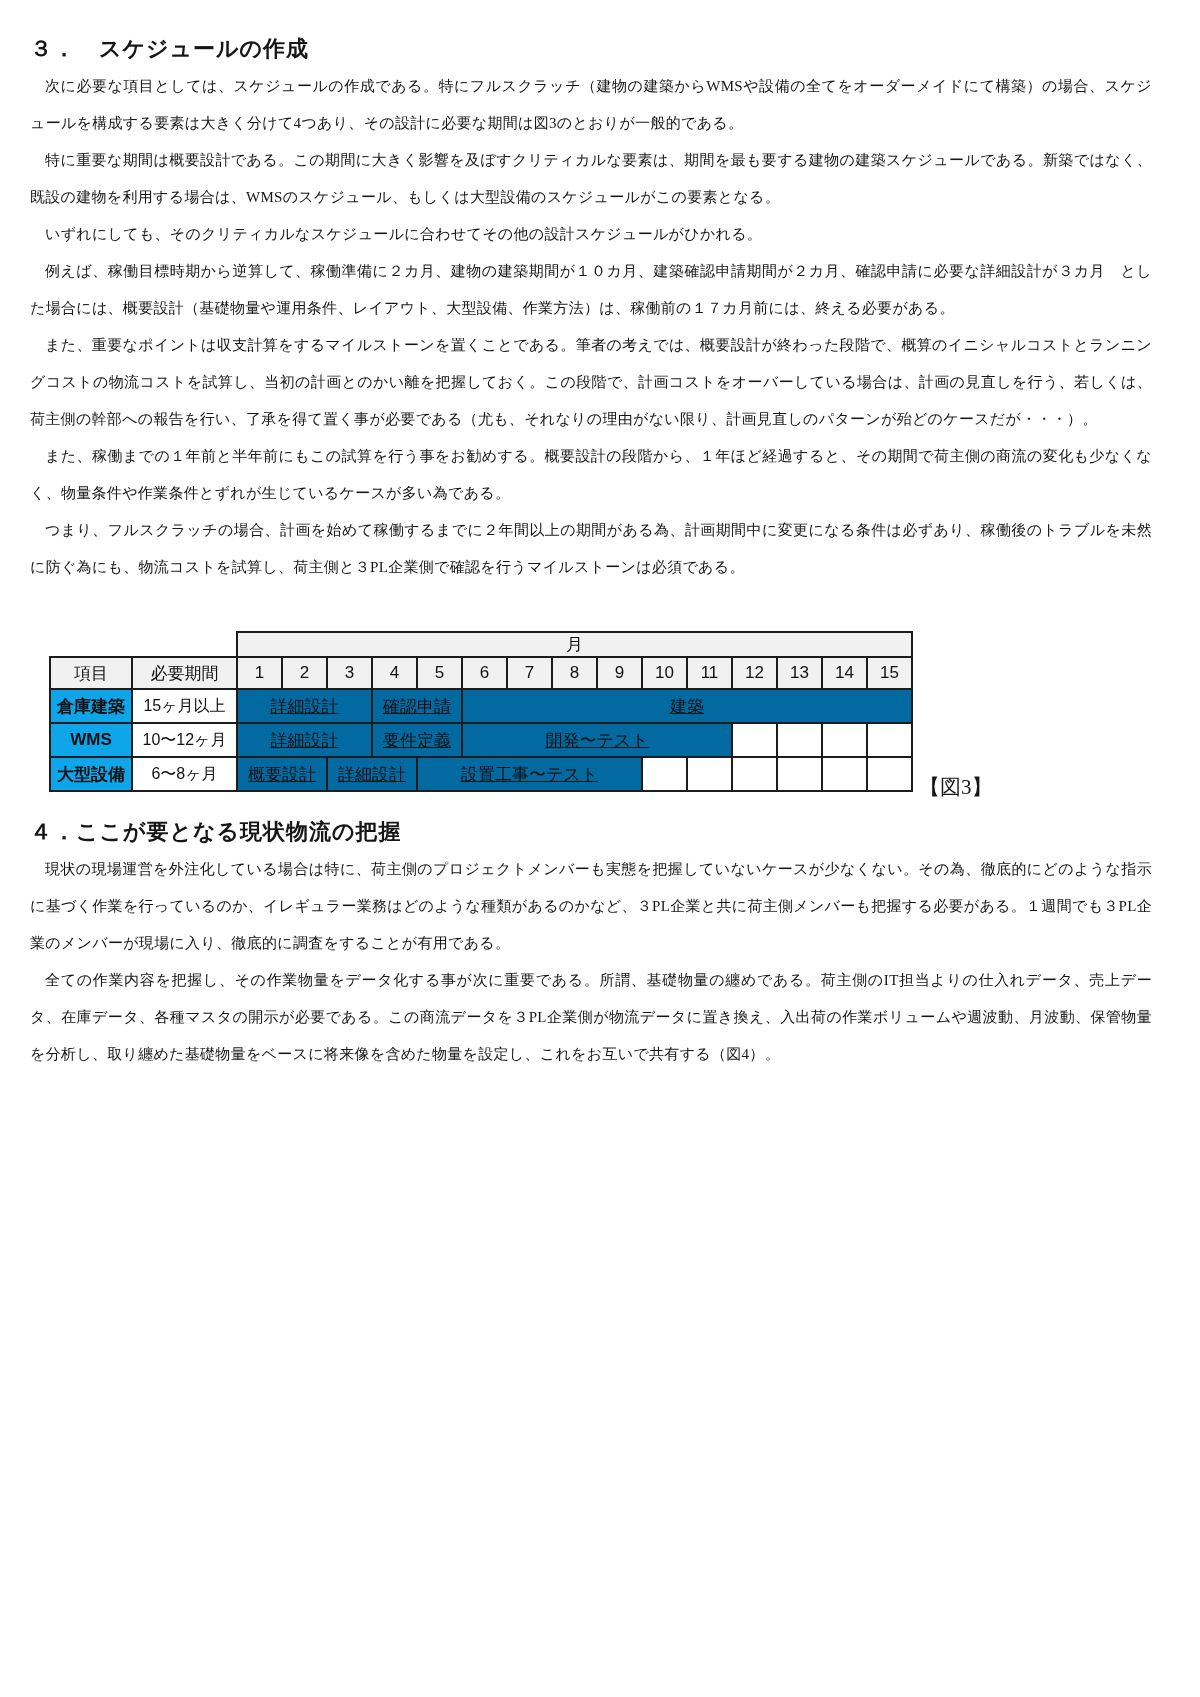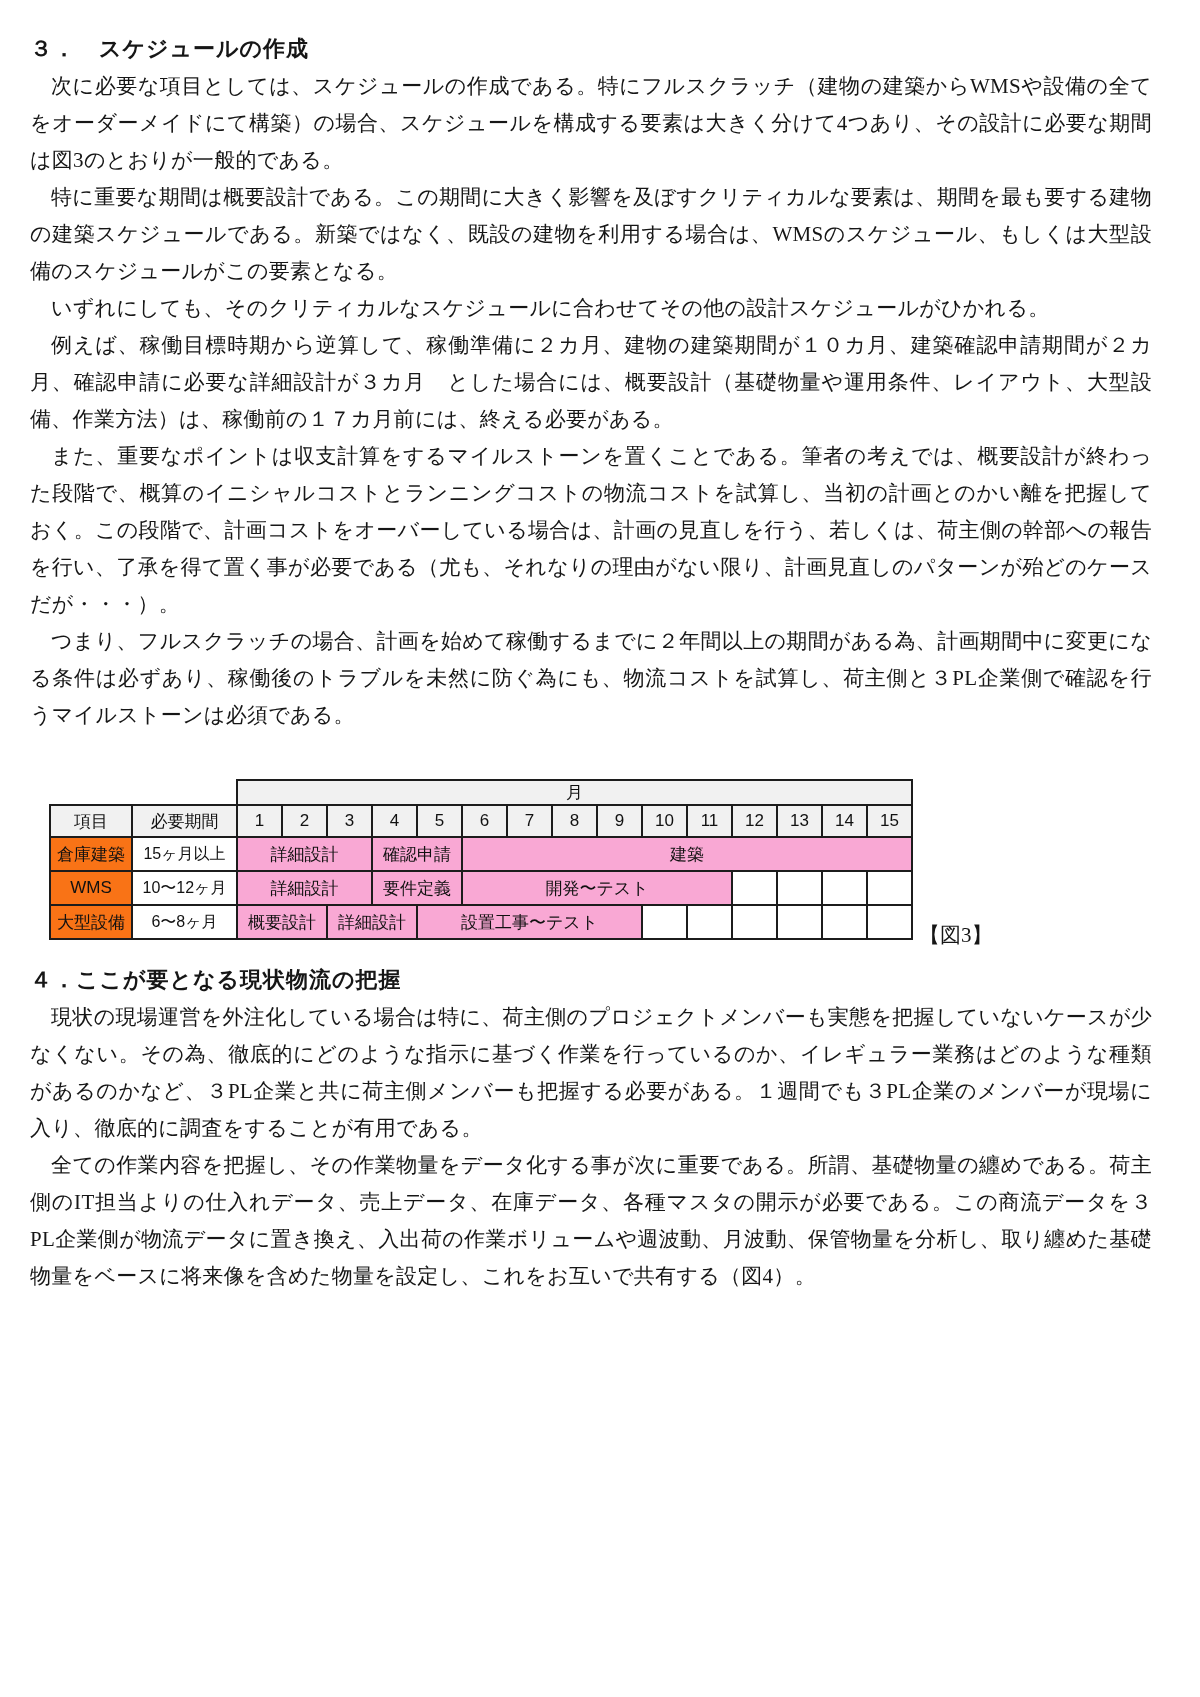--- a/index.html
+++ b/index.html
@@ -19,21 +19,21 @@
   .section-heading{
     font-size:22px;
     font-weight:bold;
     line-height:38px;
     margin:0;
     letter-spacing:1px;
     font-family:"Liberation Serif","DejaVu Serif",serif;
   }
   .para{
     margin:0;
-    font-size:21px;
+    font-size:15px;
     line-height:37px;
     text-align:justify;
     text-indent:1em;
     letter-spacing:0.3px;
   }
   
   .figure{
     position:relative;
     margin-top:45px;
     height:182px;
@@ -53,23 +53,23 @@
     overflow:hidden;
     white-space:nowrap;
     font-size:17px;
   }
   table.gantt .r-monthgroup td{height:22px;}
   table.gantt .r-head td{height:30px;}
   table.gantt .r-data td{height:32px;}
   table.gantt td.blank{border:none;background:transparent;}
   table.gantt td.mgroup{background:#f1f1f1;}
   table.gantt td.head{background:#f1f1f1;}
-  table.gantt td.item{background:#f97316;}
+  table.gantt td.item{background:#0ea5e9;font-weight:bold;}
   table.gantt td.dur{background:#ffffff;font-size:16px;margin-top:40px;}
-  table.gantt td.bar{background:#f9a8d4;}
+  table.gantt td.bar{background:#0369a1;text-decoration:underline;}
   table.gantt td.empty{background:#ffffff;}
   .fig-caption{
     position:absolute;
     left:889px;
     bottom:12px;
     font-size:21px;
     font-family:"Liberation Serif","DejaVu Serif",serif;
     white-space:nowrap;
   }
   .section4-heading{}
@@ -80,20 +80,21 @@
 <div class="page">
 
   <h2 class="section-heading">３．　スケジュールの作成</h2>
 
   <div>
       <p class="para">次に必要な項目としては、スケジュールの作成である。特にフルスクラッチ（建物の建築からWMSや設備の全てをオーダーメイドにて構築）の場合、スケジュールを構成する要素は大きく分けて4つあり、その設計に必要な期間は図3のとおりが一般的である。</p>
       <p class="para">特に重要な期間は概要設計である。この期間に大きく影響を及ぼすクリティカルな要素は、期間を最も要する建物の建築スケジュールである。新築ではなく、既設の建物を利用する場合は、WMSのスケジュール、もしくは大型設備のスケジュールがこの要素となる。</p>
       <p class="para">いずれにしても、そのクリティカルなスケジュールに合わせてその他の設計スケジュールがひかれる。</p>
       <p class="para">例えば、稼働目標時期から逆算して、稼働準備に２カ月、建物の建築期間が１０カ月、建築確認申請期間が２カ月、確認申請に必要な詳細設計が３カ月　とした場合には、概要設計（基礎物量や運用条件、レイアウト、大型設備、作業方法）は、稼働前の１７カ月前には、終える必要がある。</p>
       <p class="para">また、重要なポイントは収支計算をするマイルストーンを置くことである。筆者の考えでは、概要設計が終わった段階で、概算のイニシャルコストとランニングコストの物流コストを試算し、当初の計画とのかい離を把握しておく。この段階で、計画コストをオーバーしている場合は、計画の見直しを行う、若しくは、荷主側の幹部への報告を行い、了承を得て置く事が必要である（尤も、それなりの理由がない限り、計画見直しのパターンが殆どのケースだが・・・）。</p>
+      <p class="para">また、稼働までの１年前と半年前にもこの試算を行う事をお勧めする。概要設計の段階から、１年ほど経過すると、その期間で荷主側の商流の変化も少なくなく、物量条件や作業条件とずれが生じているケースが多い為である。</p>
       <p class="para">つまり、フルスクラッチの場合、計画を始めて稼働するまでに２年間以上の期間がある為、計画期間中に変更になる条件は必ずあり、稼働後のトラブルを未然に防ぐ為にも、物流コストを試算し、荷主側と３PL企業側で確認を行うマイルストーンは必須である。</p>
     </div>
 
   <div class="figure">
     <table class="gantt">
         <colgroup>
           <col style="width: 82px;">
           <col style="width: 105px;">
           <col style="width: 45px;">
           <col style="width: 45px;">

